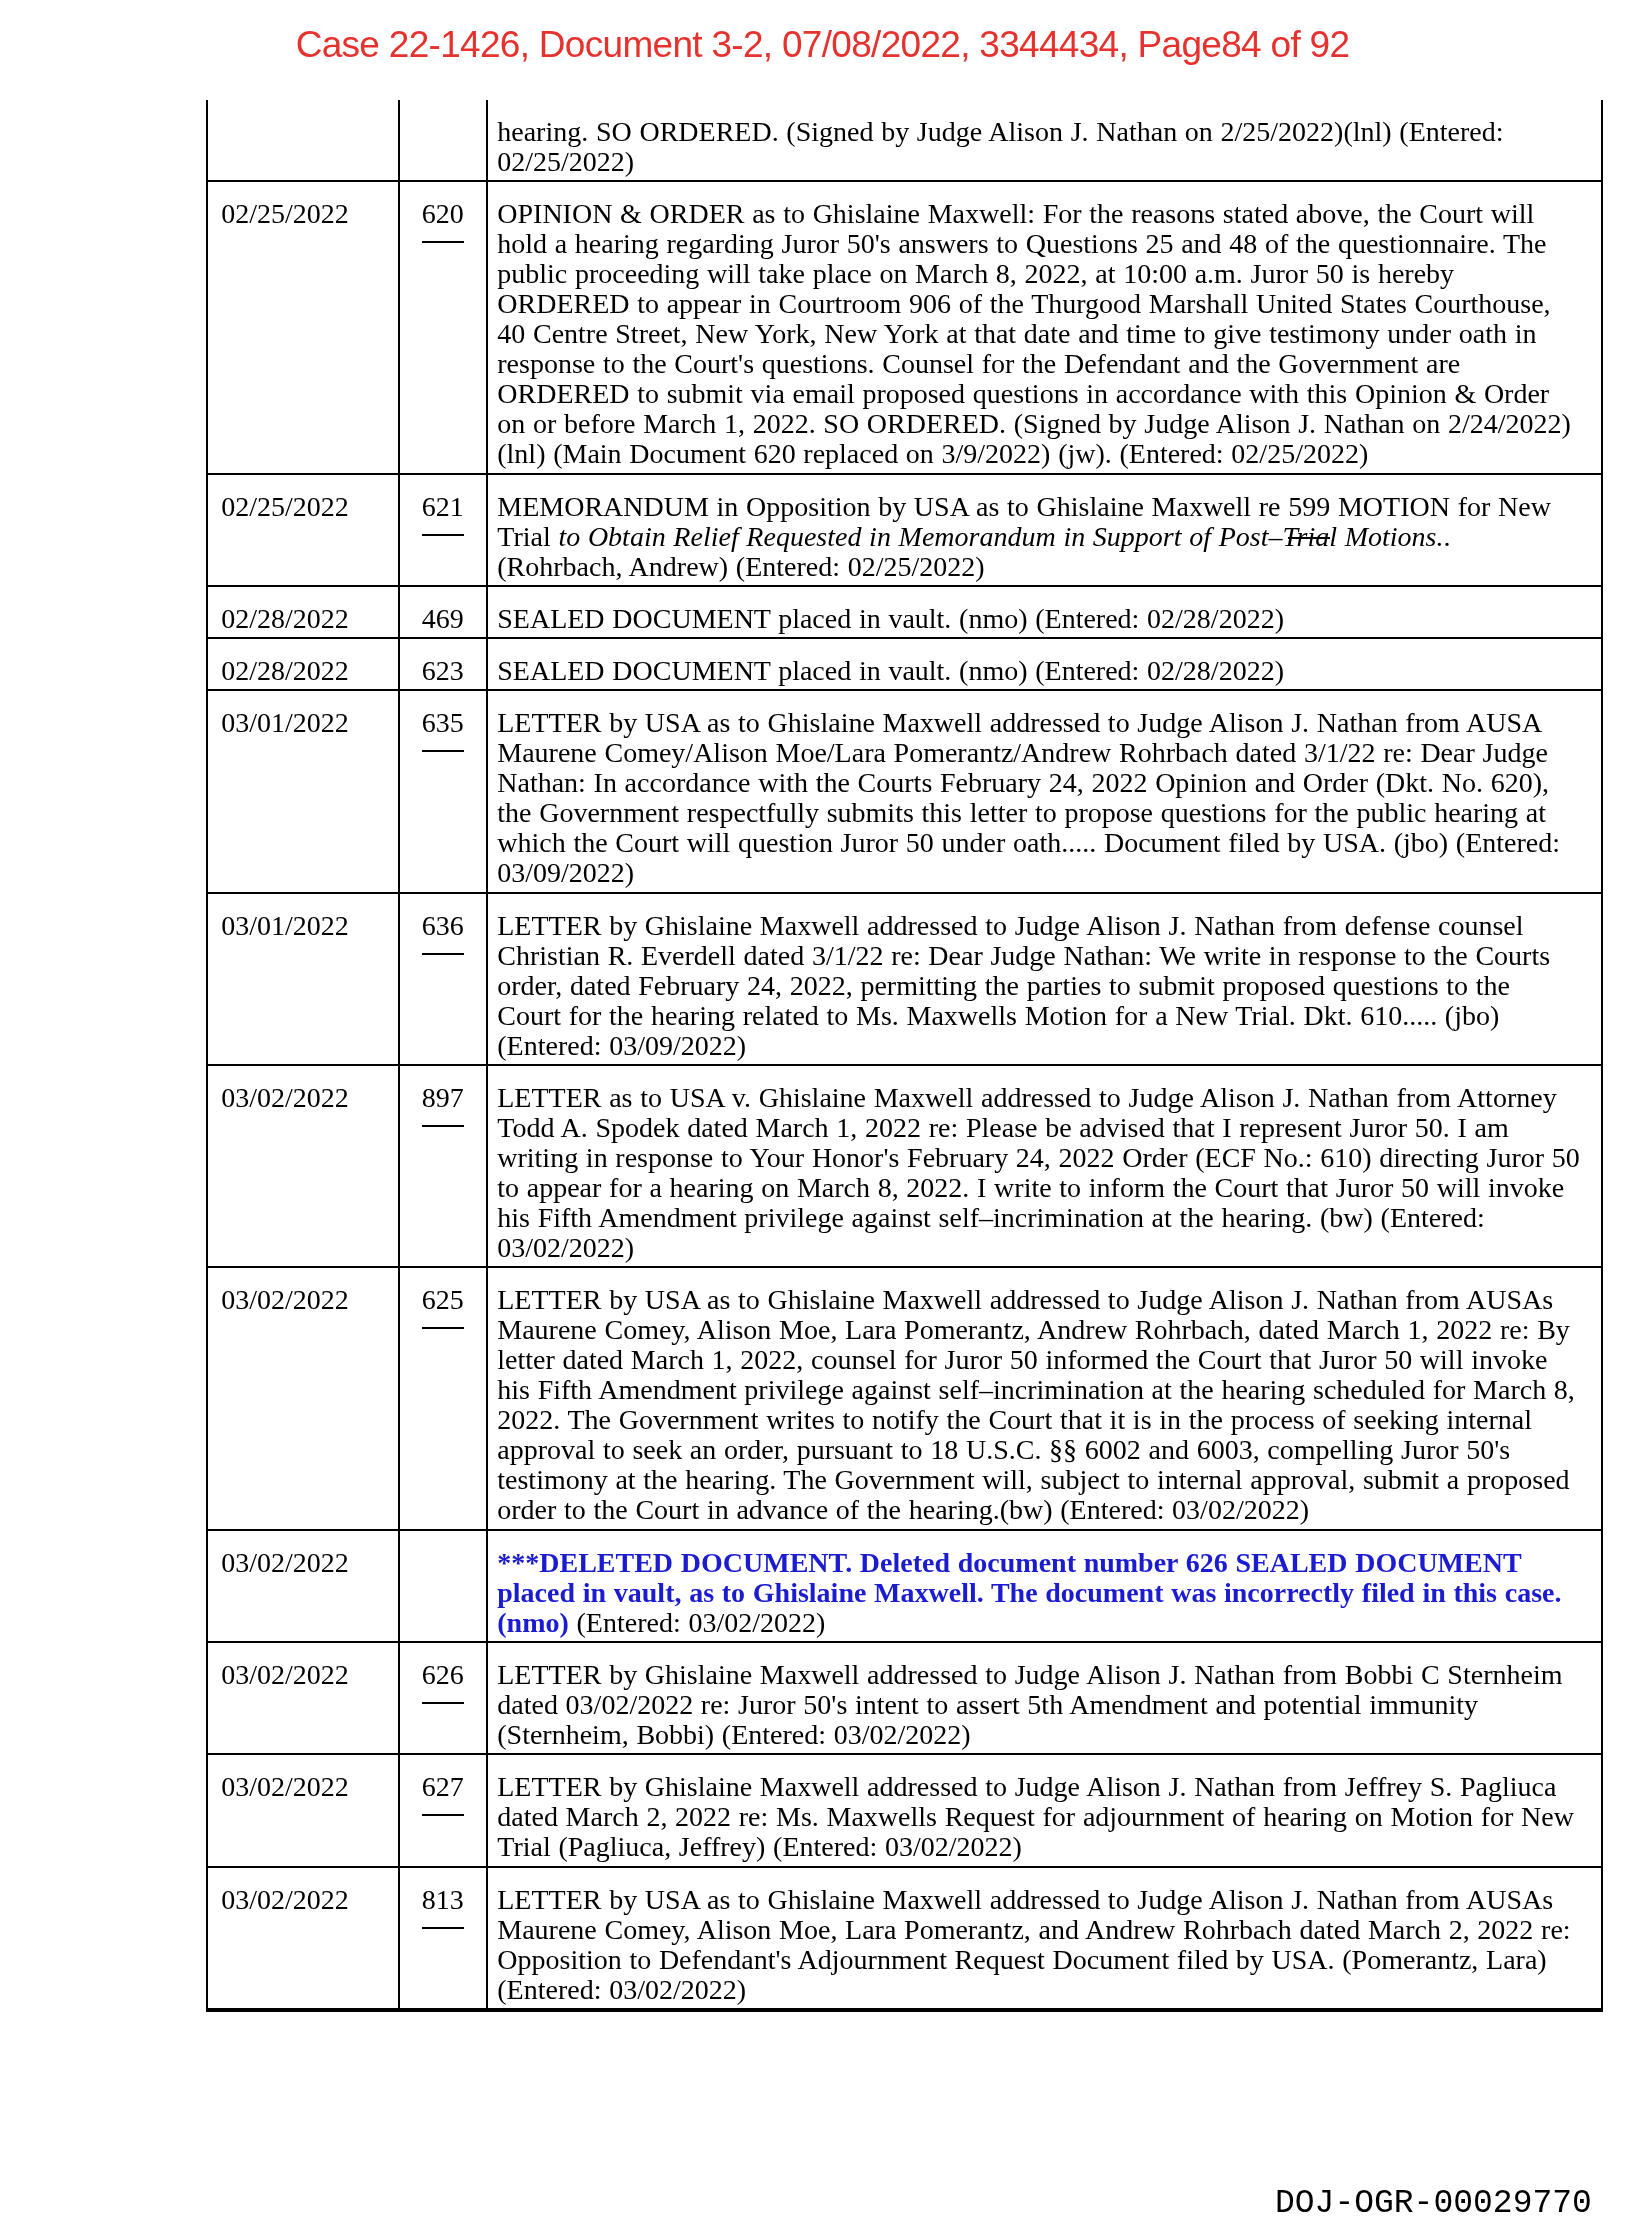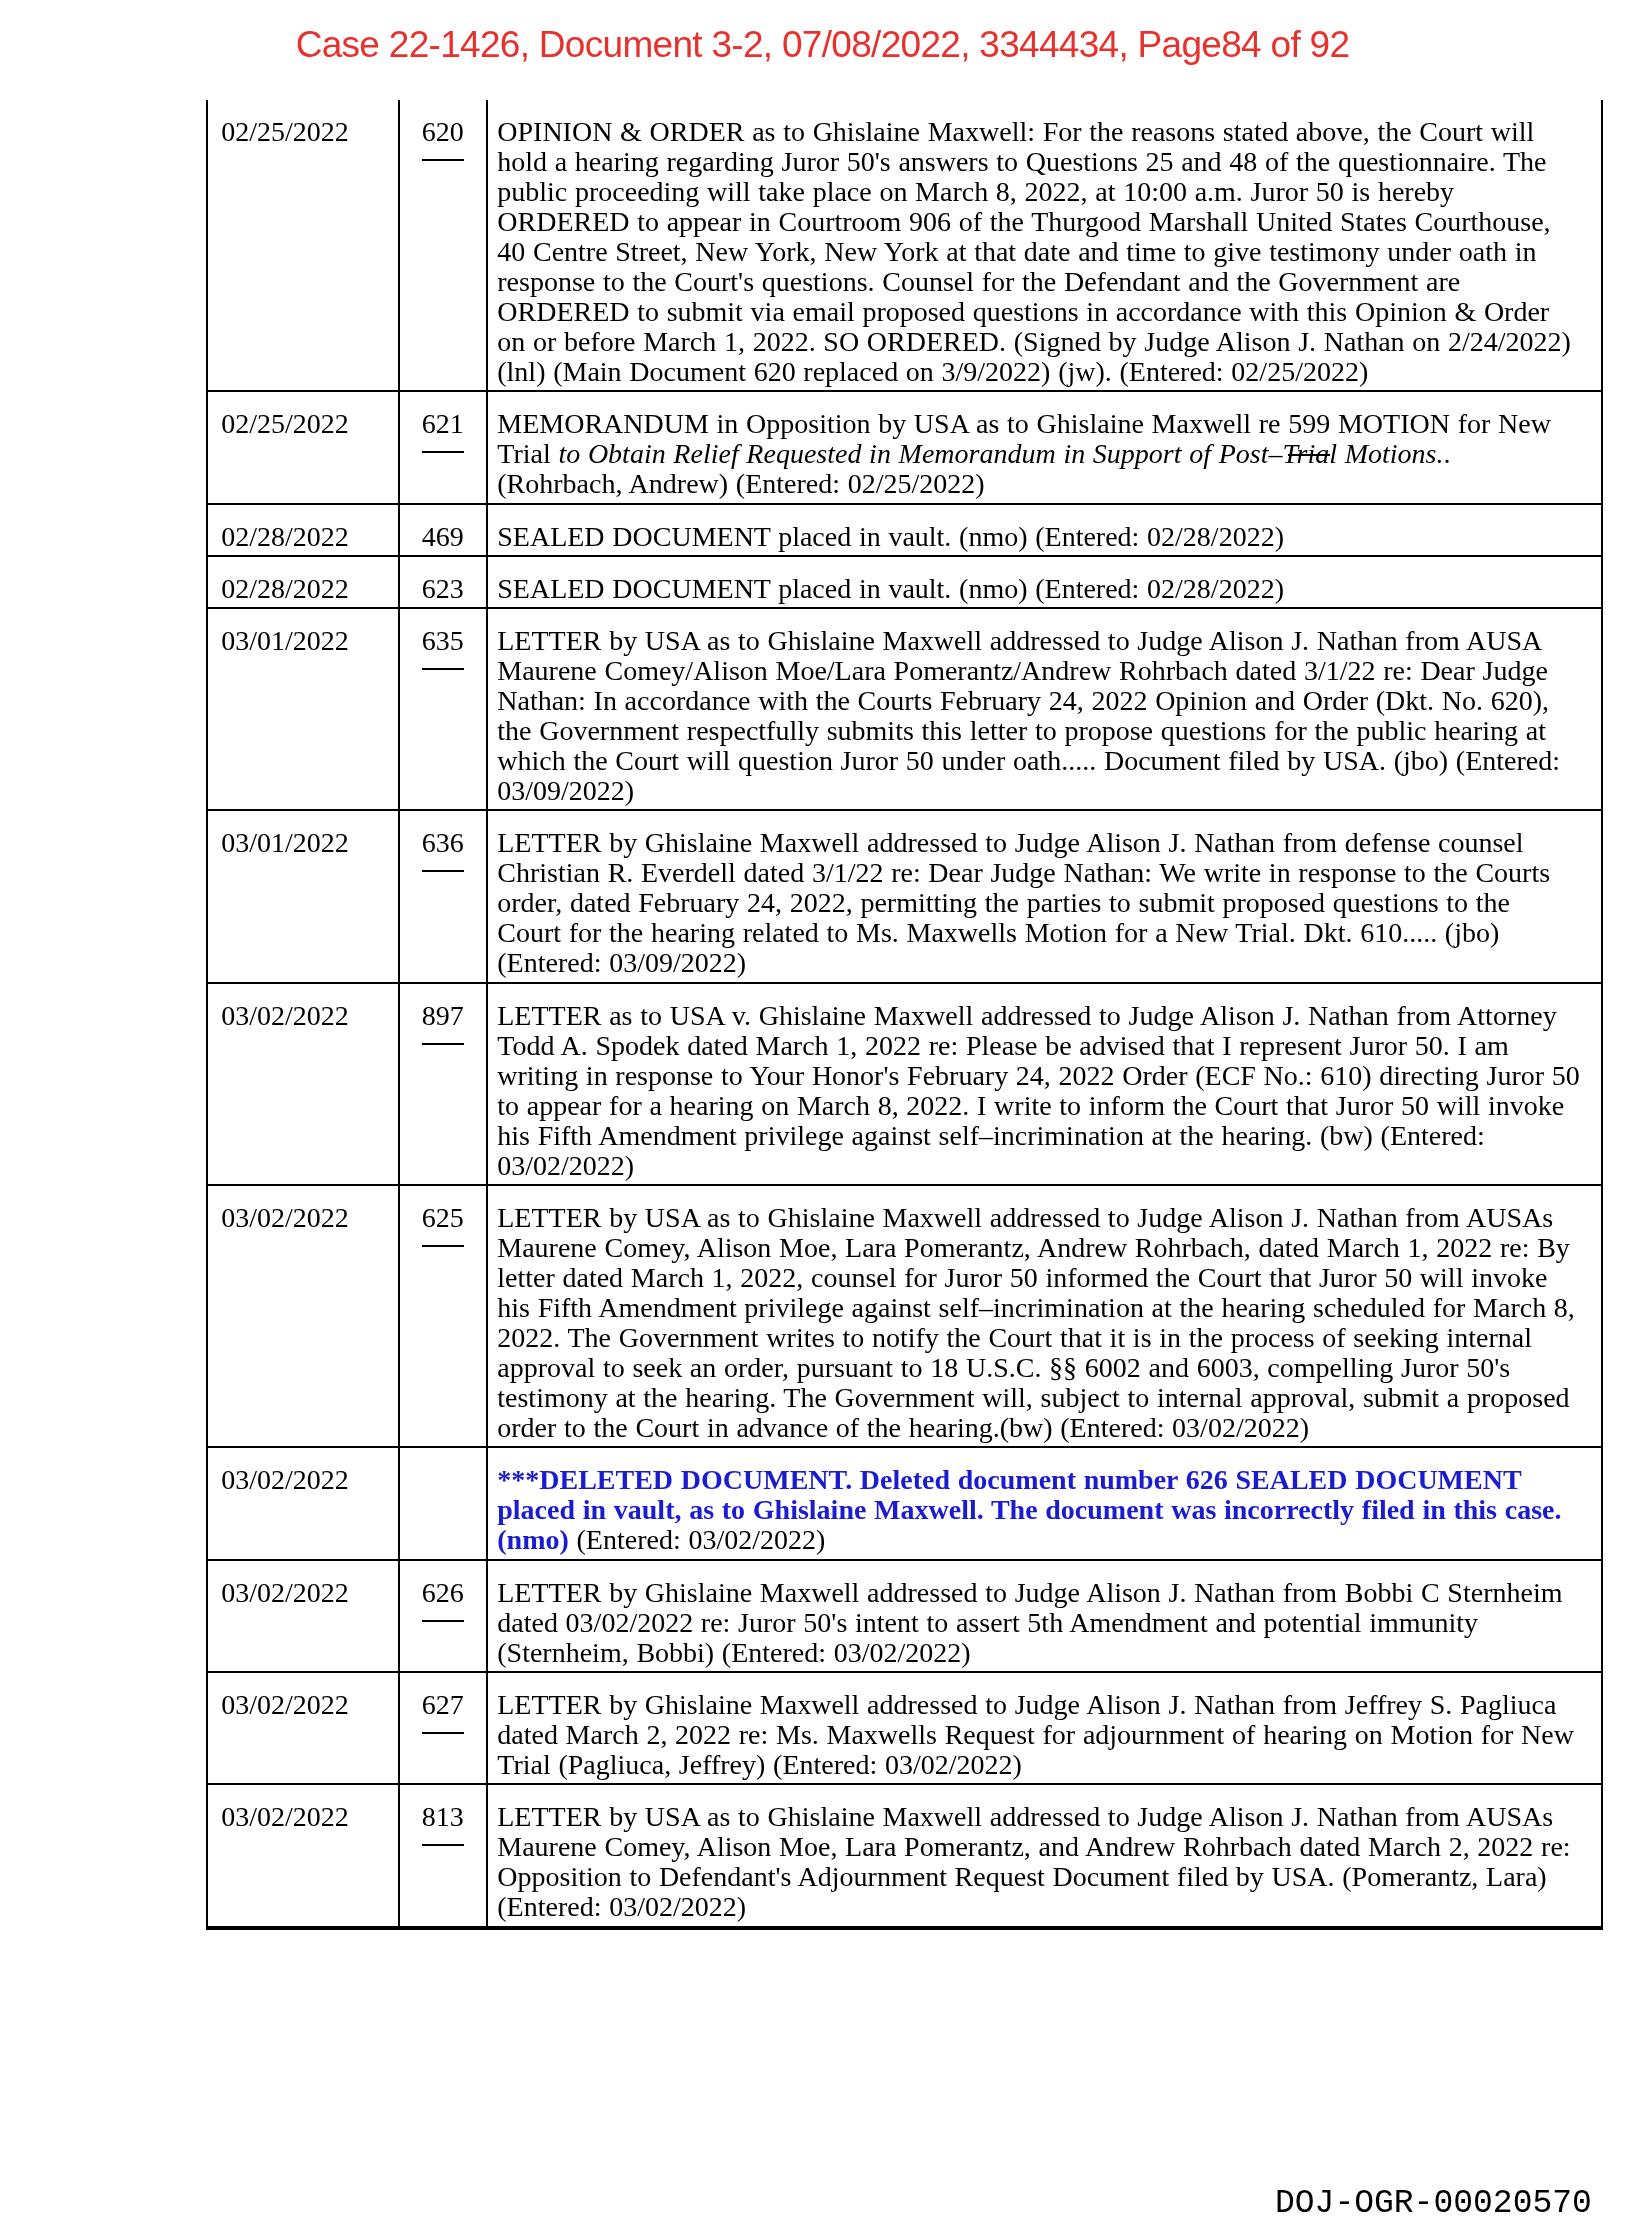--- a/index.html
+++ b/index.html
@@ -55,20 +55,25 @@
     white-space: nowrap;
   }
 </style>
 </head>
 <body>
 
 <div class="stamp">Case 22-1426, Document 3-2, 07/08/2022, 3344434, Page84 of 92</div>
 
 <table class="docket">
   <tbody>
+  <tr>
+    <td class="c-date"><span></span></td>
+    <td class="c-doc"><span class="docnum"></span></td>
+    <td class="c-desc"><span>hearing. SO ORDERED. (Signed by Judge Alison J. Nathan on 2/25/2022)(lnl) (Entered: 02/25/2022)</span></td>
+  </tr>
 
   <tr>
     <td class="c-date"><span>02/25/2022</span></td>
     <td class="c-doc"><span class="docnum u">620</span></td>
     <td class="c-desc"><span>OPINION &amp; ORDER as to Ghislaine Maxwell: For the reasons stated above, the Court will hold a hearing regarding Juror 50's answers to Questions 25 and 48 of the questionnaire. The public proceeding will take place on March 8, 2022, at 10:00 a.m. Juror 50 is hereby ORDERED to appear in Courtroom 906 of the Thurgood Marshall United States Courthouse, 40 Centre Street, New York, New York at that date and time to give testimony under oath in response to the Court's questions. Counsel for the Defendant and the Government are ORDERED to submit via email proposed questions in accordance with this Opinion &amp; Order on or before March 1, 2022. SO ORDERED. (Signed by Judge Alison J. Nathan on 2/24/2022) (lnl) (Main Document 620 replaced on 3/9/2022) (jw). (Entered: 02/25/2022)</span></td>
   </tr>
 
   <tr>
     <td class="c-date"><span>02/25/2022</span></td>
     <td class="c-doc"><span class="docnum u">621</span></td>
@@ -130,14 +135,14 @@
   </tr>
 
   <tr>
     <td class="c-date"><span>03/02/2022</span></td>
     <td class="c-doc"><span class="docnum u">813</span></td>
     <td class="c-desc"><span>LETTER by USA as to Ghislaine Maxwell addressed to Judge Alison J. Nathan from AUSAs Maurene Comey, Alison Moe, Lara Pomerantz, and Andrew Rohrbach dated March 2, 2022 re: Opposition to Defendant's Adjournment Request Document filed by USA. (Pomerantz, Lara) (Entered: 03/02/2022)</span></td>
   </tr>
 </tbody>
 </table>
 
-<div class="bates">DOJ-OGR-00020570</div>
+<div class="bates">DOJ-OGR-00029770</div>
 
 
 </body></html>

